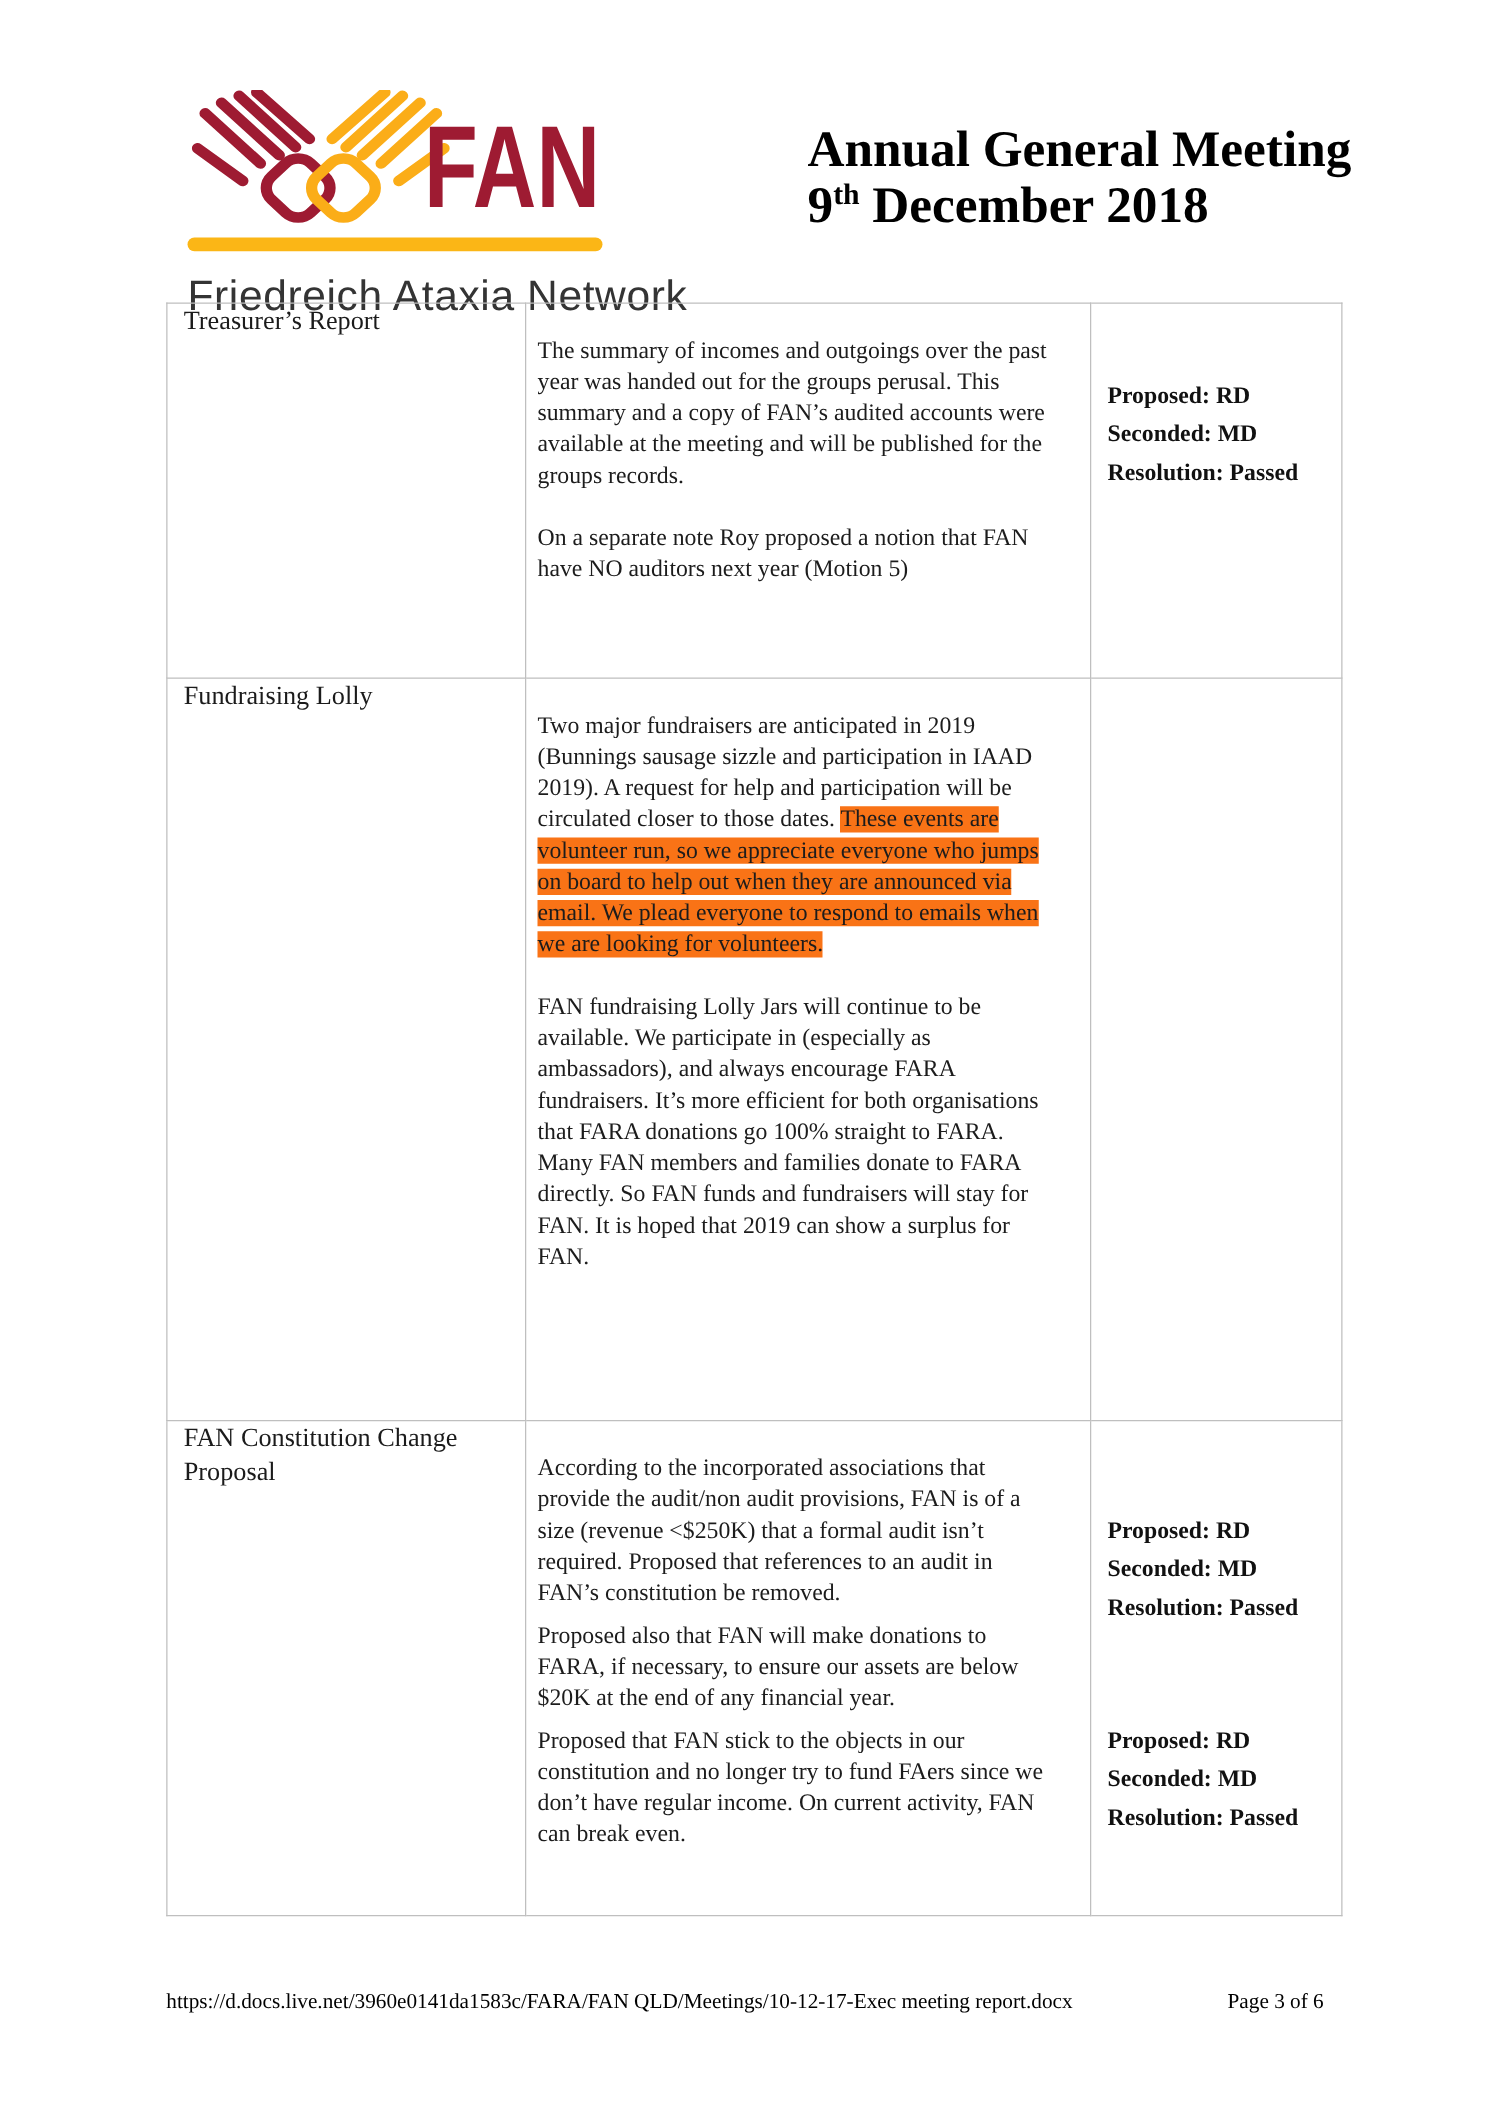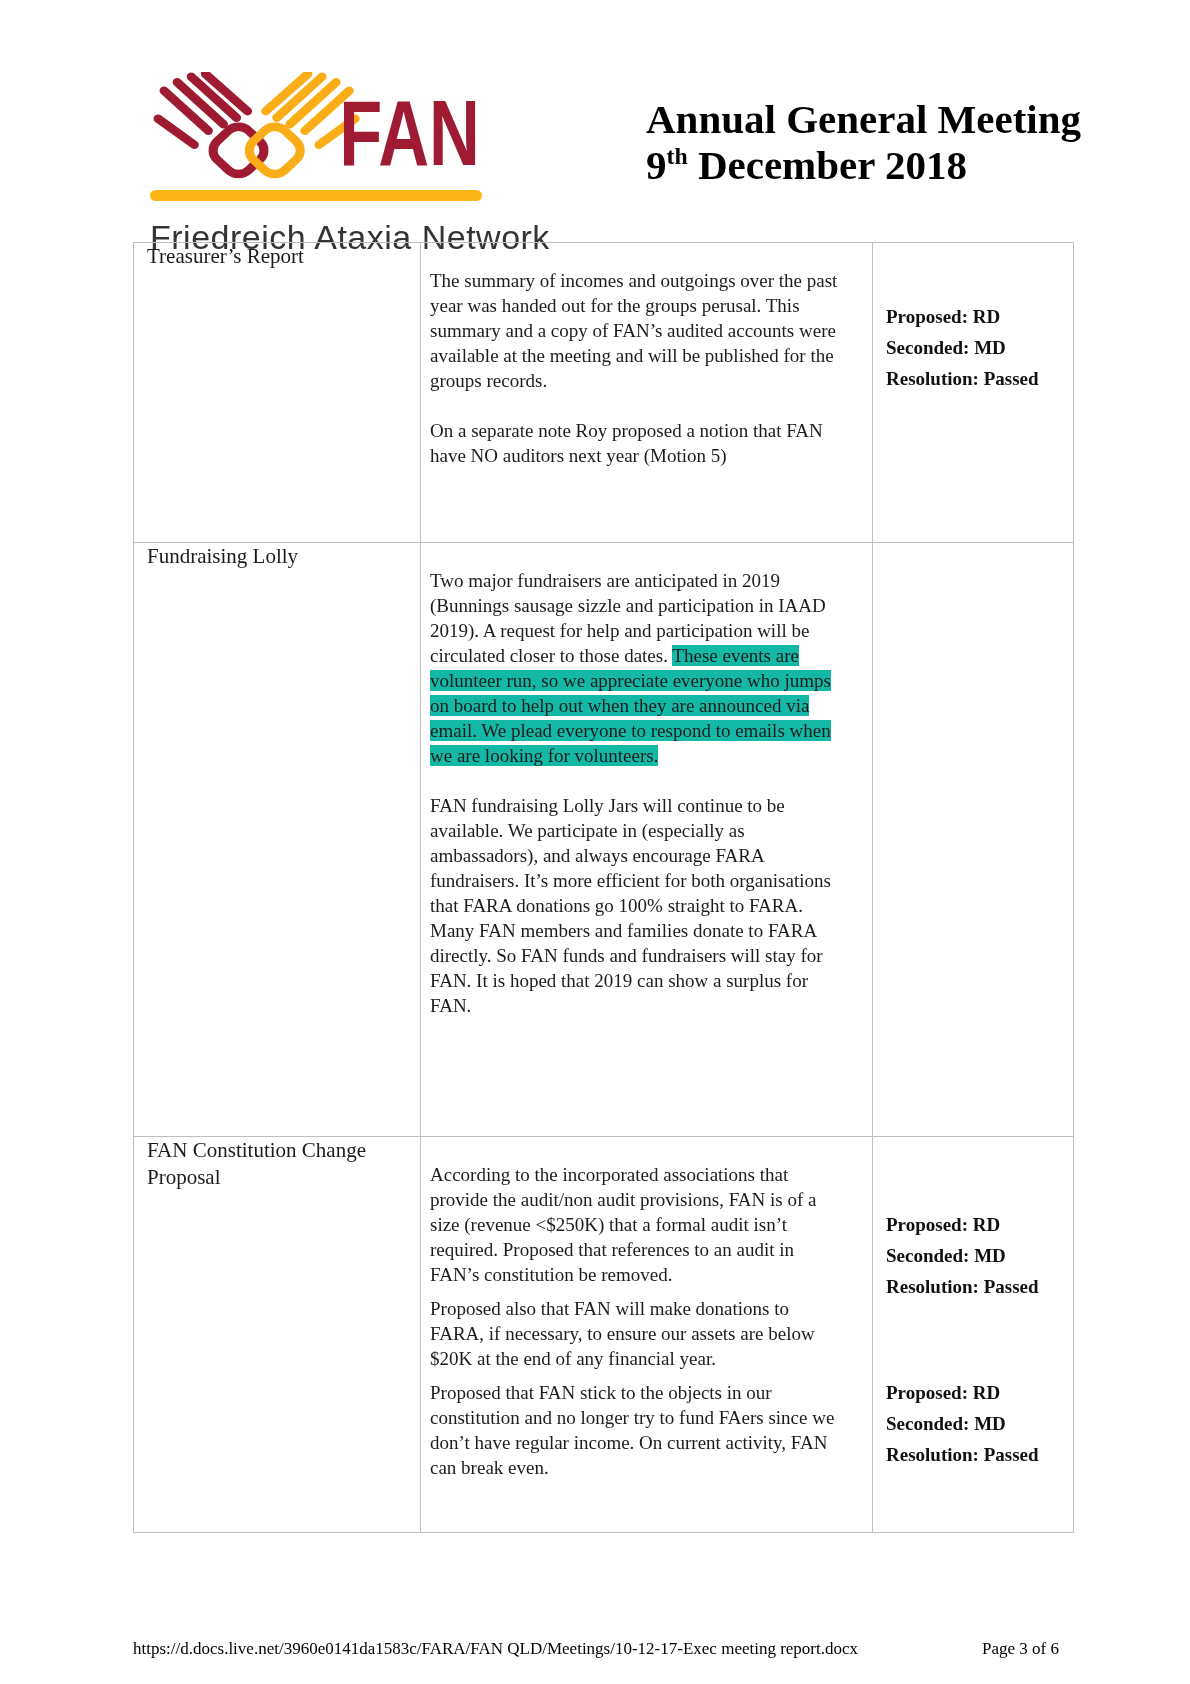--- a/index.html
+++ b/index.html
@@ -67,38 +67,38 @@
   tr.r3 td.topic { padding-bottom: 110px; }
 
   td.body {
     font-size: 19px;
     line-height: 25px;
     color: #1c1c1c;
     padding: 25px 28px 10px 9px;
   }
   td.body p { margin: 0 0 25px 0; }
   td.body.tight p { margin: 0 0 9px 0; }
-  .hl { background: #14b8a6; }
+  .hl { background: #f97316; }
 
   td.res { padding: 0 18px 0 13px; }
   .res-block p {
     font-weight: bold;
     font-size: 19px;
     line-height: 24px;
     margin: 0 0 7px 0;
     color: #111;
     white-space: nowrap;
   }
   tr.r1 .res-block { margin-top: 62px; }
   tr.r3 .res-block.first { margin-top: 76px; }
   tr.r3 .res-block.second { margin-top: 82px; }
 
   
   .footer {
-    position: absolute; left: 133px; top: 1639px;
+    position: absolute; left: 133px; top: 1591px;
     width: 940px;
     display: flex;
     justify-content: space-between;
     font-family: "Liberation Serif", serif;
     font-size: 17px;
     color: #000;
   }
   .footer .right { padding-right: 14px; }
 </style>
 </head>

